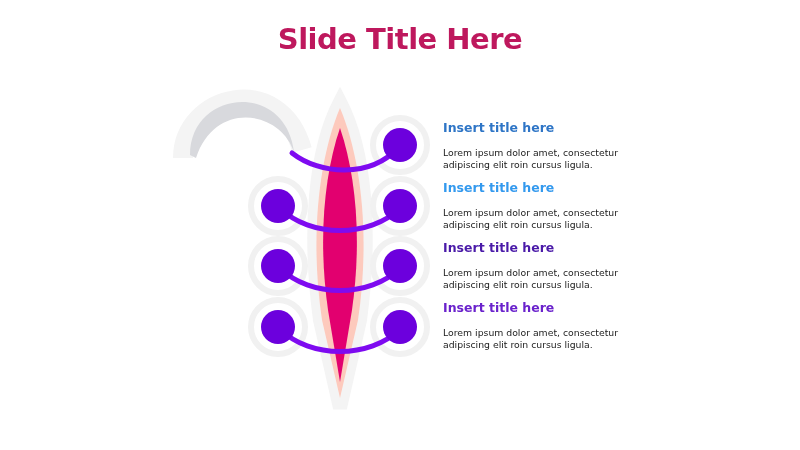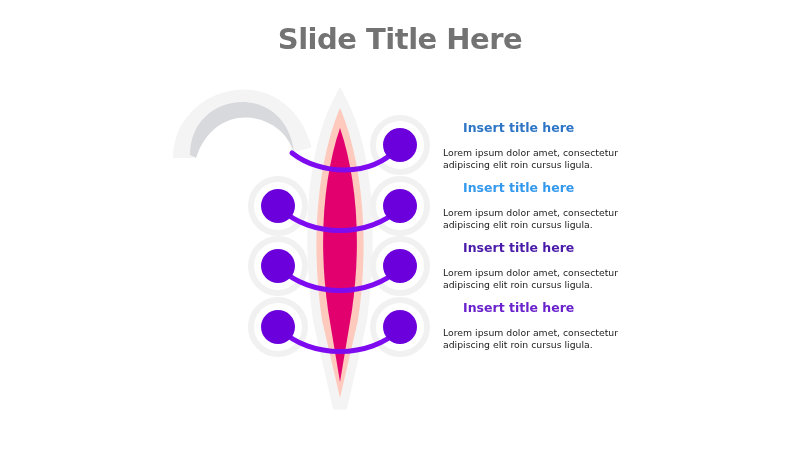--- a/index.html
+++ b/index.html
@@ -1,20 +1,20 @@
 <!DOCTYPE html>
 <html><head>
 <meta charset="utf-8">
 <style>
   html, body { margin:0; padding:0; }
   body { width:800px; height:450px; background:#ffffff; position:relative; overflow:hidden; font-family:"DejaVu Sans", sans-serif; }
-  .title { position:absolute; left:0; top:22px; width:800px; text-align:center; font-size:29px; font-weight:bold; color:#737373; letter-spacing:-0.5px; }
+  .title { position:absolute; left:0; top:22px; width:800px; text-align:center; font-size:29px; font-weight:bold; color:#be185d; letter-spacing:-0.5px; }
   svg.diagram { position:absolute; left:0; top:0; }
   .item { position:absolute; left:443px; width:200px; }
-  .item-title { font-size:12.5px; font-weight:bold; line-height:15px;margin-left:20px; }
+  .item-title { font-size:12.5px; font-weight:bold; line-height:15px; }
   .item-body { font-size:9.3px; color:#222222; line-height:12px; margin-top:12px; }
 </style>
 </head>
 <body>
 
 <div class="title">Slide Title Here</div>
 
 <svg class="diagram" width="800" height="450" viewBox="0 0 800 450">
 
   <g fill="none" stroke="#f1f1f1" stroke-width="6">

